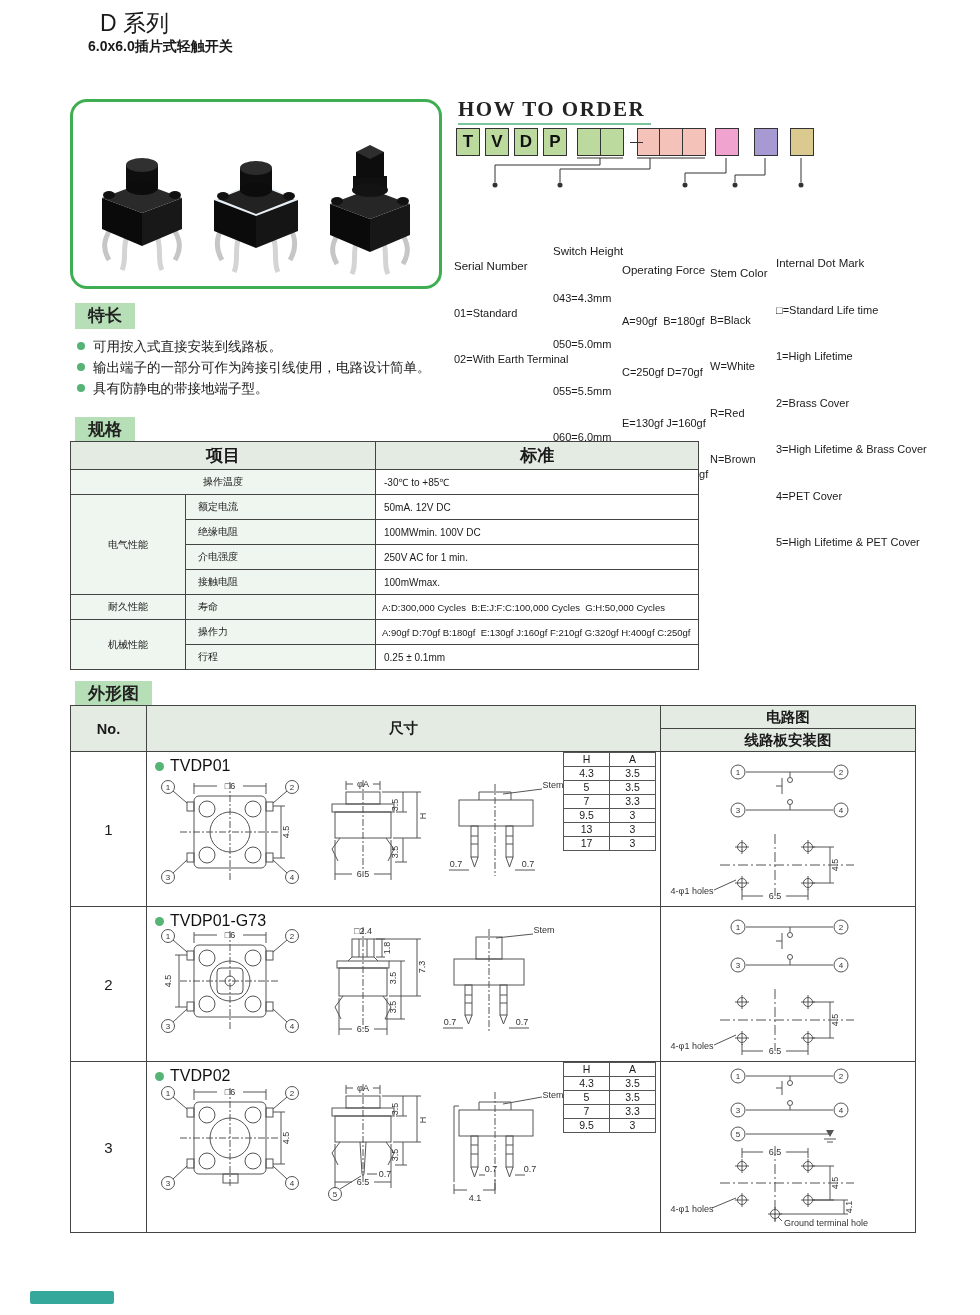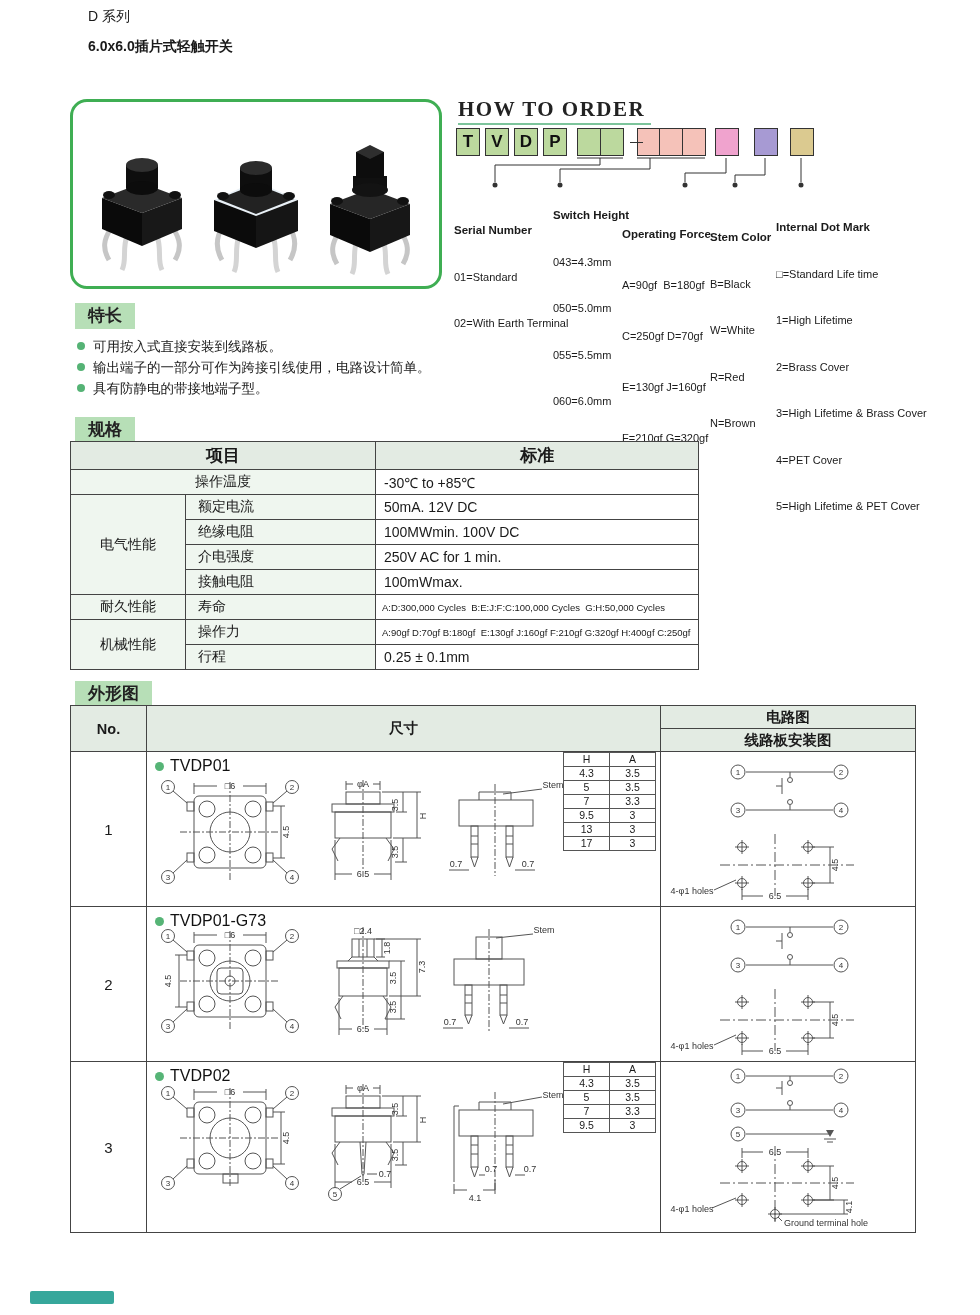--- a/index.html
+++ b/index.html
@@ -3,21 +3,21 @@
 <meta charset="utf-8">
 <style>
   * { box-sizing: border-box; margin: 0; padding: 0; }
   html,body { background:#fff; }
   body { width:980px; height:1315px; position:relative; font-family:"Liberation Sans",sans-serif; color:#1a1a1a; }
   #page { position:relative; width:980px; height:1315px; background:#fff; overflow:hidden; }
 
   .abs { position:absolute; }
 
   
-  .series-title { left:88px; top:8px; font-size:14px;text-align:right; }
+  .series-title { left:100px; top:8px; font-size:23px;text-align:right; }
   .product-title { left:88px; top:38px; font-size:14px; font-weight:700; }
 
   
   .photo-box { left:70px; top:99px; width:372px; height:190px; border:3px solid #3fae53; border-radius:17px;
                display:flex; align-items:flex-end; justify-content:space-between; padding:10px 16px 8px; background:#fff; }
 
   
   .order { left:450px; top:97px; width:530px; height:202px; }
   .order-title { display:inline-block; margin-left:8px; font-family:"Liberation Serif",serif; font-size:21px;
                  font-weight:700; letter-spacing:1.5px; color:#222; border-bottom:2px solid #7cc49b; padding:0 6px 1px 0; }
@@ -28,41 +28,41 @@
   .salmon { background:#f5c2b9; }
   .pinkb  { background:#f0a3ce; }
   .purpleb{ background:#a79ad3; }
   .tanb   { background:#dbca90; }
   .m5 { margin-left:5px; } .m10 { margin-left:10px; } .m13 { margin-left:13px; }
   .m9 { margin-left:9px; } .m15 { margin-left:15px; } .m12 { margin-left:12px; }
   .joined { margin-left:-1.5px; }
   .box-link { position:absolute; left:180px; top:45px; width:13px; border-top:1.5px solid #333; }
   .connectors { position:absolute; left:0; top:60px; }
   .oc { position:absolute; font-size:11px; line-height:15.5px; white-space:pre; }
-  .oc-label { font-weight:700; font-size:11.5px; }
+  .oc-label { font-weight:400; font-size:11.5px;margin-top:36px; }
   .col-serial { left:4px;   top:95px; }
   .col-height { left:103px; top:80px; }
   .col-force  { left:172px; top:95px; line-height:17px; }
   .col-stem   { left:260px; top:102px; }
   .col-dot    { left:326px; top:92px; }
 
   
   .badge { display:inline-block; background:#b7dfb7; color:#222; font-size:17px; font-weight:700; padding:1px 13px 2px; }
   .features { left:75px; top:303px; }
   .apps { left:508px; top:303px; width:440px; }
   .blist { margin-top:7px; }
   .bitem { display:flex; align-items:flex-start; font-size:13.5px; line-height:21px; }
   .bdot { flex:none; width:8px; height:8px; border-radius:50%; background:#55b375; margin:6px 8px 0 2px; }
   .apps .bitem { line-height:23px; }
   .apps .btxt { width:388px; white-space:normal; }
 
   
   .spec-badge { left:75px; top:417px; }
   .spec { left:70px; top:441px; border-collapse:collapse; background:#fff; }
-  .spec td { border:1px solid #444; font-size:14px; padding:2px 8px; height:25px; }
+  .spec td { border:1px solid #444; font-size:10px; padding:2px 8px; height:25px; }
   .spec .head td { background:#e3ebe3; font-size:17px; font-weight:700; text-align:center; height:28px; }
   .spec .lab { background:#eff6ef; }
   .spec .c { text-align:center; }
   .spec .sub { padding-left:12px; }
   .spec .val { background:#fff; }
   .spec .sm { font-size:9.5px; white-space:pre; padding-left:6px; }
 
   
   .outline-badge { left:75px; top:681px; }
   .outline { left:70px; top:705px; border-collapse:collapse; background:#fff; }

